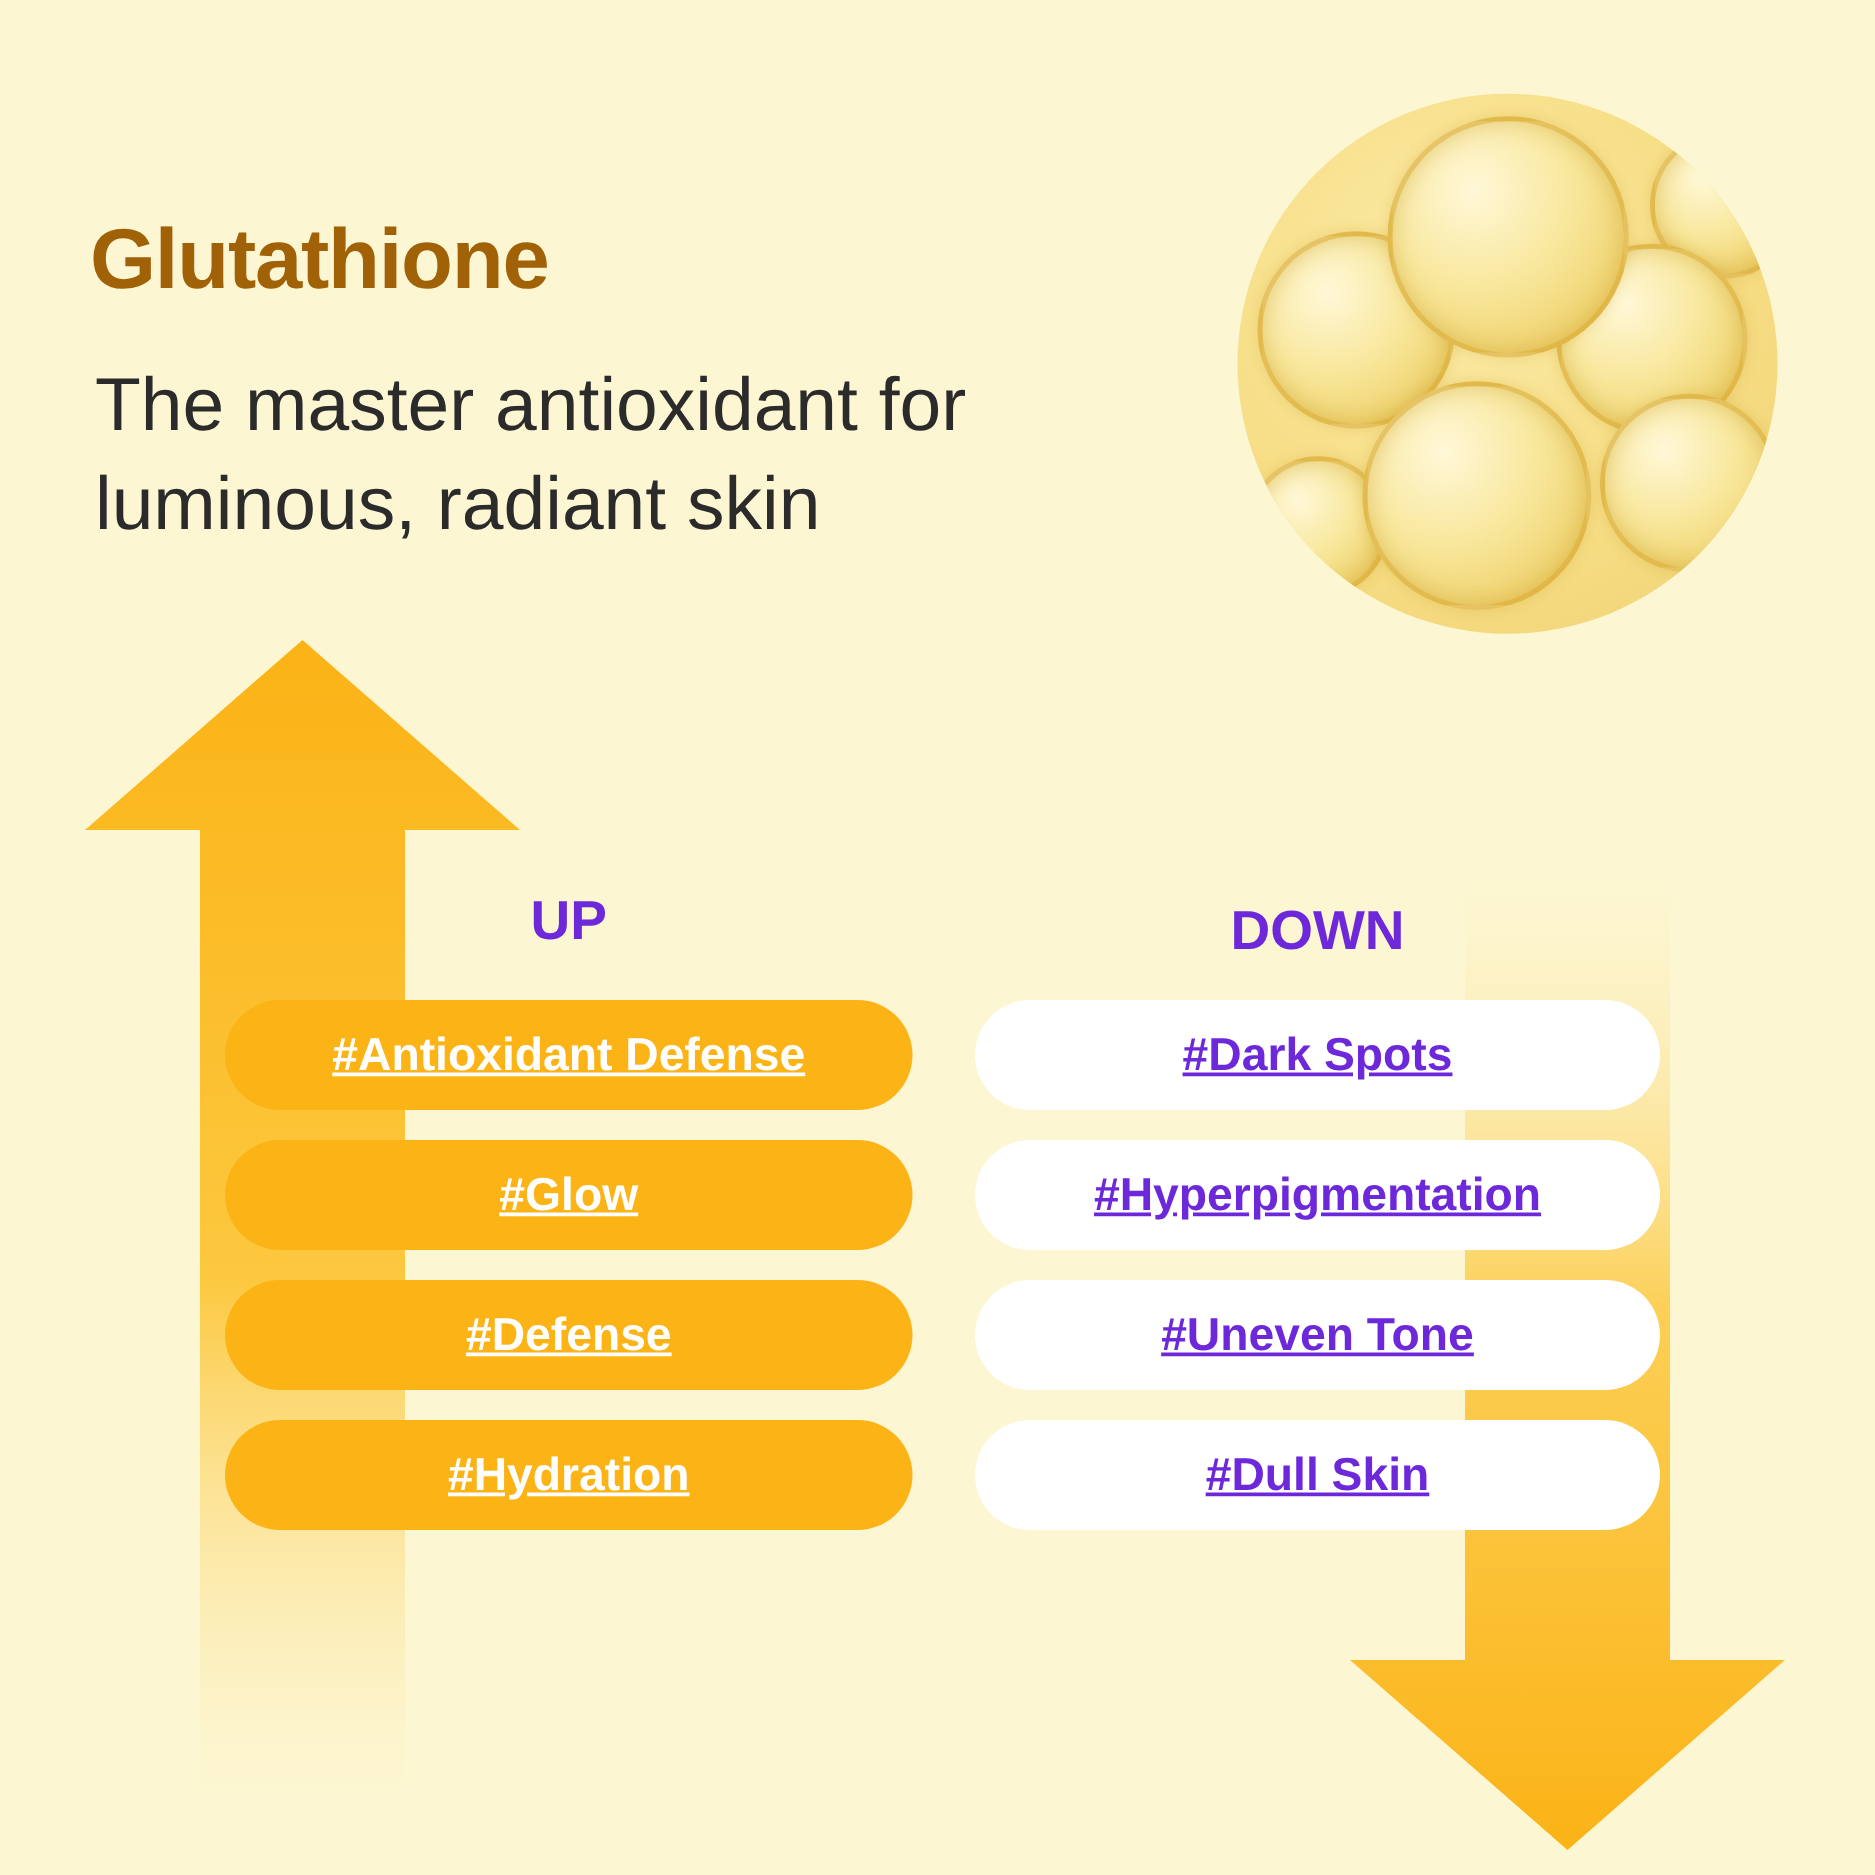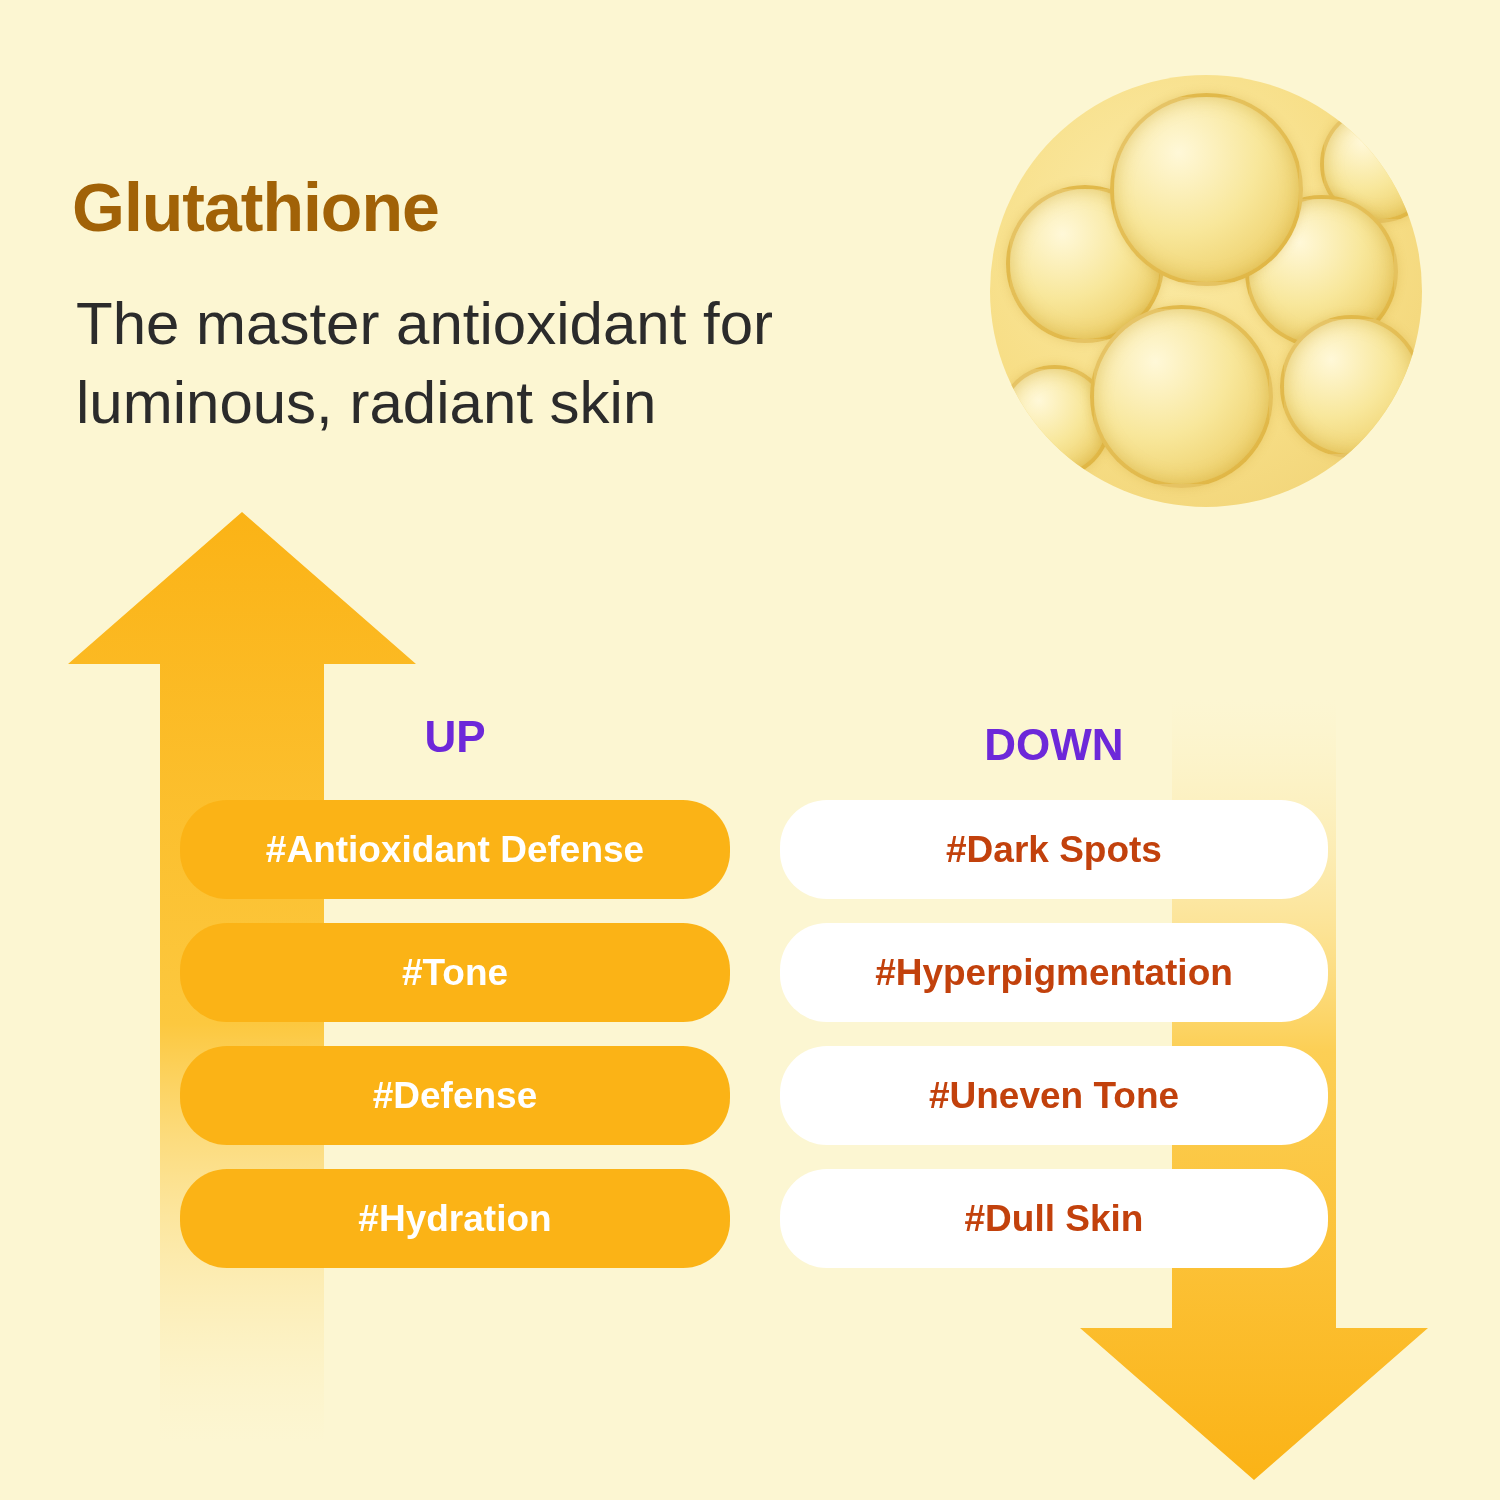--- a/index.html
+++ b/index.html
@@ -98,38 +98,39 @@
   .pill-col {
     position: absolute;
     display: flex;
     flex-direction: column;
     gap: 24px;
   }
   .col-up   { left: 180px; top: 800px; width: 550px; }
   .col-down { left: 780px; top: 800px; width: 548px; }
 
   .pill {
-    height: 99px;
+    height: 88px;
     border-radius: 47px;
     display: flex;
     align-items: center;
     justify-content: center;
     font-size: 37px;
     font-weight: bold;
     text-align: right;
     padding: 0 16px;
     box-sizing: border-box;
+    text-decoration: underline;
   }
   .pill-up {
     background: #FBB316;
     color: #FFFFFF;
   }
   .pill-down {
     background: #FFFFFF;
-    color: #c2410c;
+    color: #6d28d9;
   }
 </style>
 </head>
 <body>
 
 <div class="canvas">
 
   <div class="title">Glutathione</div>
   <div class="subtitle">The master antioxidant for luminous, radiant skin</div>
 
@@ -161,21 +162,21 @@
         <stop offset="45%" stop-color="#FCCF55"></stop>
         <stop offset="100%" stop-color="#FBB316"></stop>
       </linearGradient>
     </defs>
     <path d="M174 780 L348 628 L256 628 L256 0 L92 0 L92 628 L0 628 Z" fill="url(#gradDown)"></path>
   </svg>
 
   <div class="col-head col-head-up">UP</div>
   <div class="pill-col col-up">
     <div class="pill pill-up">#Antioxidant Defense</div>
-    <div class="pill pill-up">#Tone</div>
+    <div class="pill pill-up">#Glow</div>
     <div class="pill pill-up">#Defense</div>
     <div class="pill pill-up">#Hydration</div>
   </div>
 
   <div class="col-head col-head-down">DOWN</div>
   <div class="pill-col col-down">
     <div class="pill pill-down">#Dark Spots</div>
     <div class="pill pill-down">#Hyperpigmentation</div>
     <div class="pill pill-down">#Uneven Tone</div>
     <div class="pill pill-down">#Dull Skin</div>

